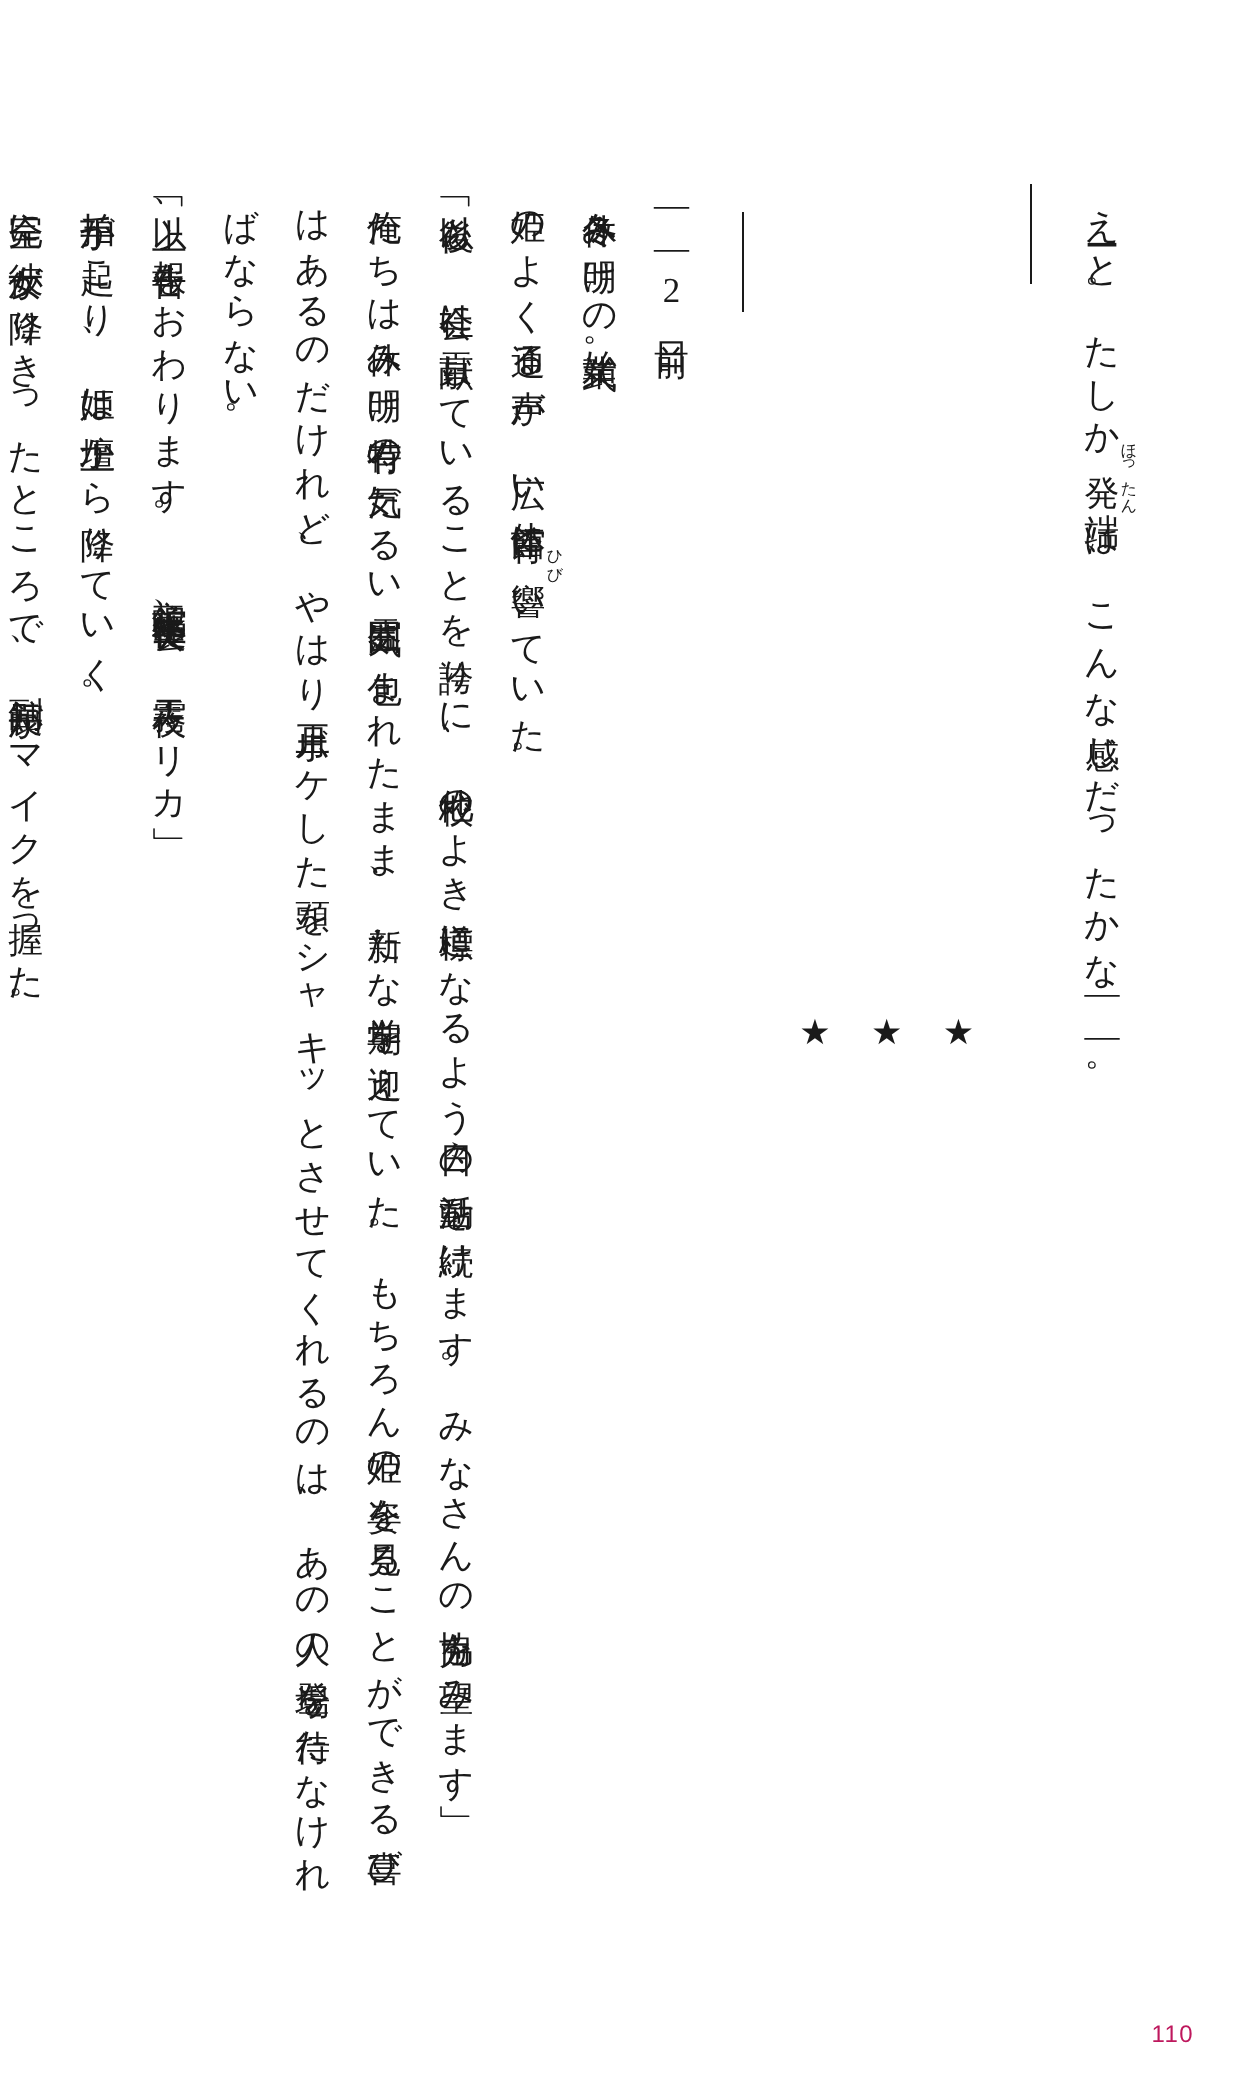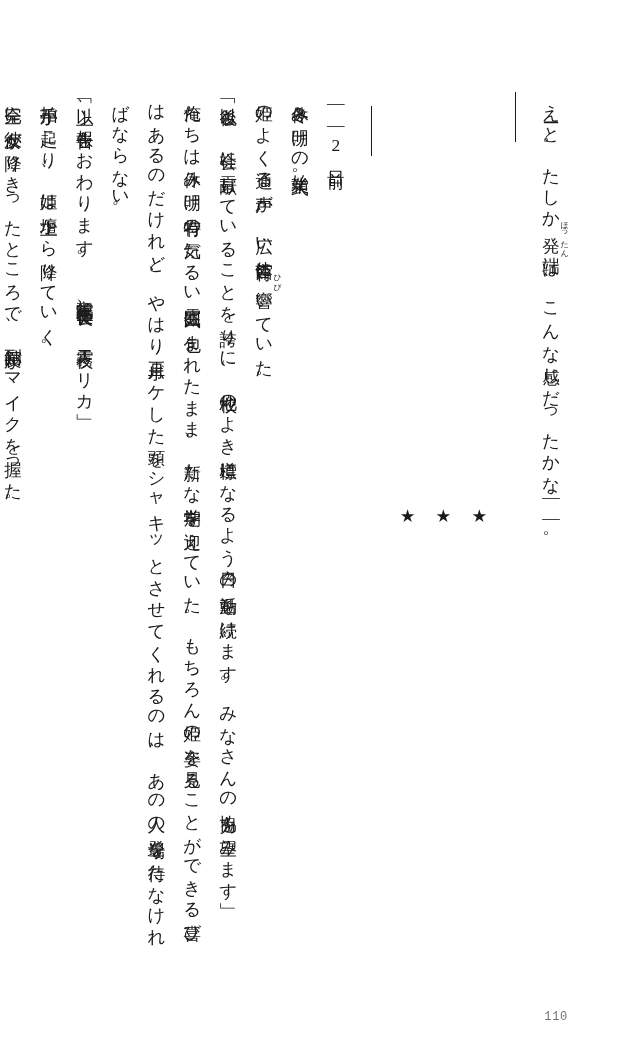--- a/index.html
+++ b/index.html
@@ -72,26 +72,26 @@
   }
 
   .dashline {
     display: inline-block;
     width: 1px;
     background: #1a1a1a;
   }
 
   .page-number {
     position: absolute;
-    right: 58px;
+    right: 29px;
     bottom: 26px;
     font-size: 12px;
     letter-spacing: 0.06em;
-    font-family: Liberation Mono, monospace;
-    color: #737373;
+    font-family: Liberation Sans, sans-serif;
+    color: #be185d;
   }
 
   
   .col {
     display: block;
   }
 </style>
 </head>
 <body>
 

